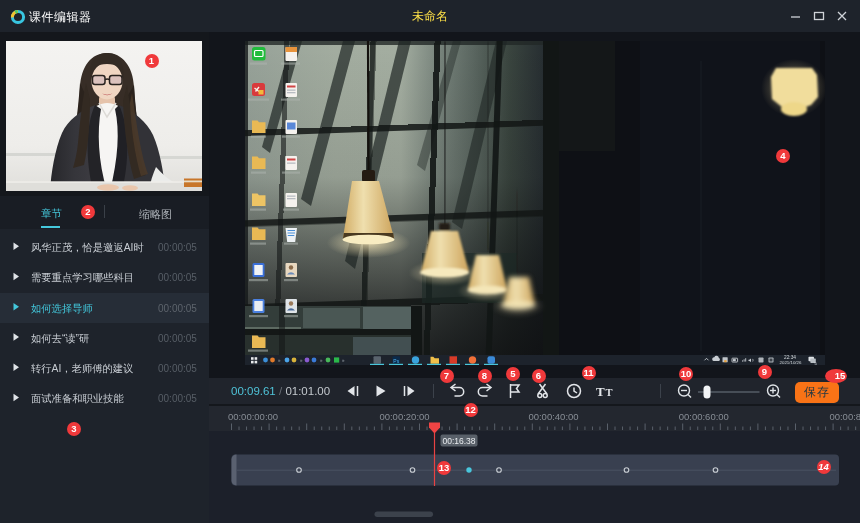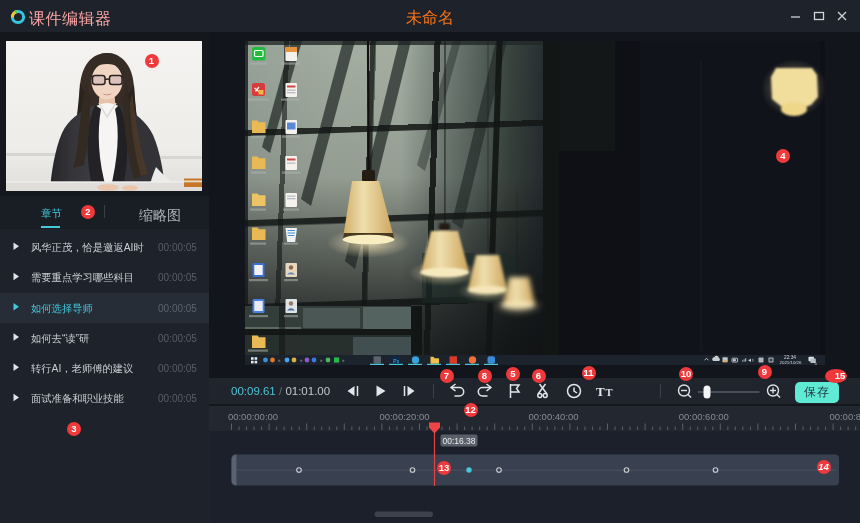--- a/index.html
+++ b/index.html
@@ -7,22 +7,22 @@
   .mk{position:absolute;width:14px;height:14px;border-radius:50%;background:#f0393b;color:#fff;font-size:9.5px;font-weight:bold;text-align:center;line-height:14.5px;z-index:50;}
 </style></head>
 <body>
 
 <div class="abs" style="left:0;top:0;width:860px;height:32px;background:#1e232b;"></div>
 <svg class="abs" style="left:10px;top:8.5px;" width="16" height="16" viewBox="0 0 16 16">
   <circle cx="8" cy="8" r="5.6" fill="none" stroke="#38c5e0" stroke-width="3"></circle>
   <path d="M8 2.4 A5.6 5.6 0 0 0 2.4 8.4" fill="none" stroke="#f2c230" stroke-width="3"></path>
   <path d="M5.2 3.1 A5.6 5.6 0 0 1 7.6 2.4" fill="none" stroke="#46c96a" stroke-width="3"></path>
 </svg>
-<div class="abs" style="left:29px;top:9px;font-size:16px;color:#fca5a5;letter-spacing:0.5px;">课件编辑器</div>
-<div class="abs" style="left:394px;top:8px;width:72px;text-align:center;font-size:16px;color:#f97316;white-space:nowrap;">未命名</div>
+<div class="abs" style="left:29px;top:9px;font-size:12px;color:#ffffff;letter-spacing:0.5px;">课件编辑器</div>
+<div class="abs" style="left:394px;top:8px;width:72px;text-align:center;font-size:12px;color:#fde047;white-space:nowrap;">未命名</div>
 <svg class="abs" style="left:786px;top:6px;" width="66" height="20" viewBox="0 0 66 20">
   <g stroke="#cfd3d8" stroke-width="1.3" fill="none">
     <line x1="5" y1="11" x2="14" y2="11"></line>
     <rect x="28.5" y="6.5" width="9" height="7"></rect>
     <path d="M52 6 l8 8 M60 6 l-8 8"></path>
   </g>
 </svg>
 
 <div class="abs" style="left:0;top:32px;width:209px;height:491px;background:#14171c;"></div>
 <div class="abs" style="left:0;top:196px;width:209px;height:33px;background:#191d24;"></div>
@@ -83,21 +83,21 @@
   <ellipse cx="102" cy="146.5" rx="11" ry="3.2" fill="#e9c6ac"></ellipse>
   <ellipse cx="124" cy="147" rx="8" ry="2.8" fill="#e9c6ac"></ellipse>
 
   <rect x="178" y="137.5" width="18" height="8.5" fill="#c8762a"></rect>
   <rect x="178" y="139.5" width="18" height="1.8" fill="#e8ddc8"></rect>
 </svg>
 
 <div class="abs" style="left:41px;top:206.5px;font-size:10.5px;color:#45c8dc;">章节</div>
 <div class="abs" style="left:41px;top:225.5px;width:19px;height:2px;background:#45c8dc;"></div>
 <div class="abs" style="left:104px;top:205px;width:1px;height:13px;background:#3a4048;"></div>
-<div class="abs" style="left:139px;top:206.5px;font-size:14px;color:#aeb3b9;">缩略图</div>
+<div class="abs" style="left:139px;top:206.5px;font-size:11px;color:#aeb3b9;">缩略图</div>
 
 <div class="abs" style="left:0;top:292.5px;width:209px;height:30.5px;background:#262d37;"></div>
 <svg class="abs" style="left:0;top:232px;" width="209" height="190" viewBox="0 0 209 190">
   <g fill="#c9ced4" font-size="10.3px" font-family="Liberation Sans">
     <path d="M13.5 10.5 l5.5 3.8 -5.5 3.8 Z" fill="#dfe3e7"></path>
     <text x="31" y="19">风华正茂，恰是邀返AI时</text>
     <text x="158" y="19" fill="#575e66" font-size="10px">00:00:05</text>
     <path d="M13.5 40.7 l5.5 3.8 -5.5 3.8 Z" fill="#dfe3e7"></path>
     <text x="31" y="49">需要重点学习哪些科目</text>
     <text x="158" y="49" fill="#575e66" font-size="10px">00:00:05</text>
@@ -415,21 +415,21 @@
       <line x1="26" y1="12.5" x2="32" y2="12.5"></line>
       <line x1="33" y1="16.5" x2="36" y2="19.5"></line>
     <circle cx="118" cy="12.5" r="5.5"></circle>
       <line x1="115" y1="12.5" x2="121" y2="12.5"></line>
       <line x1="118" y1="9.5" x2="118" y2="15.5"></line>
       <line x1="122" y1="16.5" x2="125" y2="19.5"></line>
   </g>
   <line x1="43" y1="14" x2="104.5" y2="14" stroke="#555c66" stroke-width="1.6"></line>
   <rect x="48.5" y="7.5" width="7" height="13" rx="3.5" fill="#f2f4f6"></rect>
 </svg>
-<div class="abs" style="left:795px;top:382px;width:44px;height:20.5px;background:#5eead4;border-radius:5px;color:#233844;font-size:12px;text-align:center;line-height:20.5px;letter-spacing:1px;">保存</div>
+<div class="abs" style="left:795px;top:382px;width:44px;height:20.5px;background:#f97316;border-radius:5px;color:#233844;font-size:12px;text-align:center;line-height:20.5px;letter-spacing:1px;">保存</div>
 
 <div class="abs" style="left:209px;top:406px;width:651px;height:25px;background:#23272f;"></div>
 <div class="abs" style="left:209px;top:431px;width:651px;height:92px;background:#1c202a;"></div>
 <svg class="abs" style="left:209px;top:406px;" width="651" height="117" viewBox="0 0 651 117">
   <g font-size="9.5px" fill="#878d95" font-family="Liberation Sans" text-anchor="middle">
     <text x="44" y="14">00:00:00:00</text>
     <text x="195.5" y="14">00:00:20:00</text>
     <text x="344.5" y="14">00:00:40:00</text>
     <text x="494.8" y="14">00:00:60:00</text>
     <text x="645.5" y="14">00:00:80:00</text>

